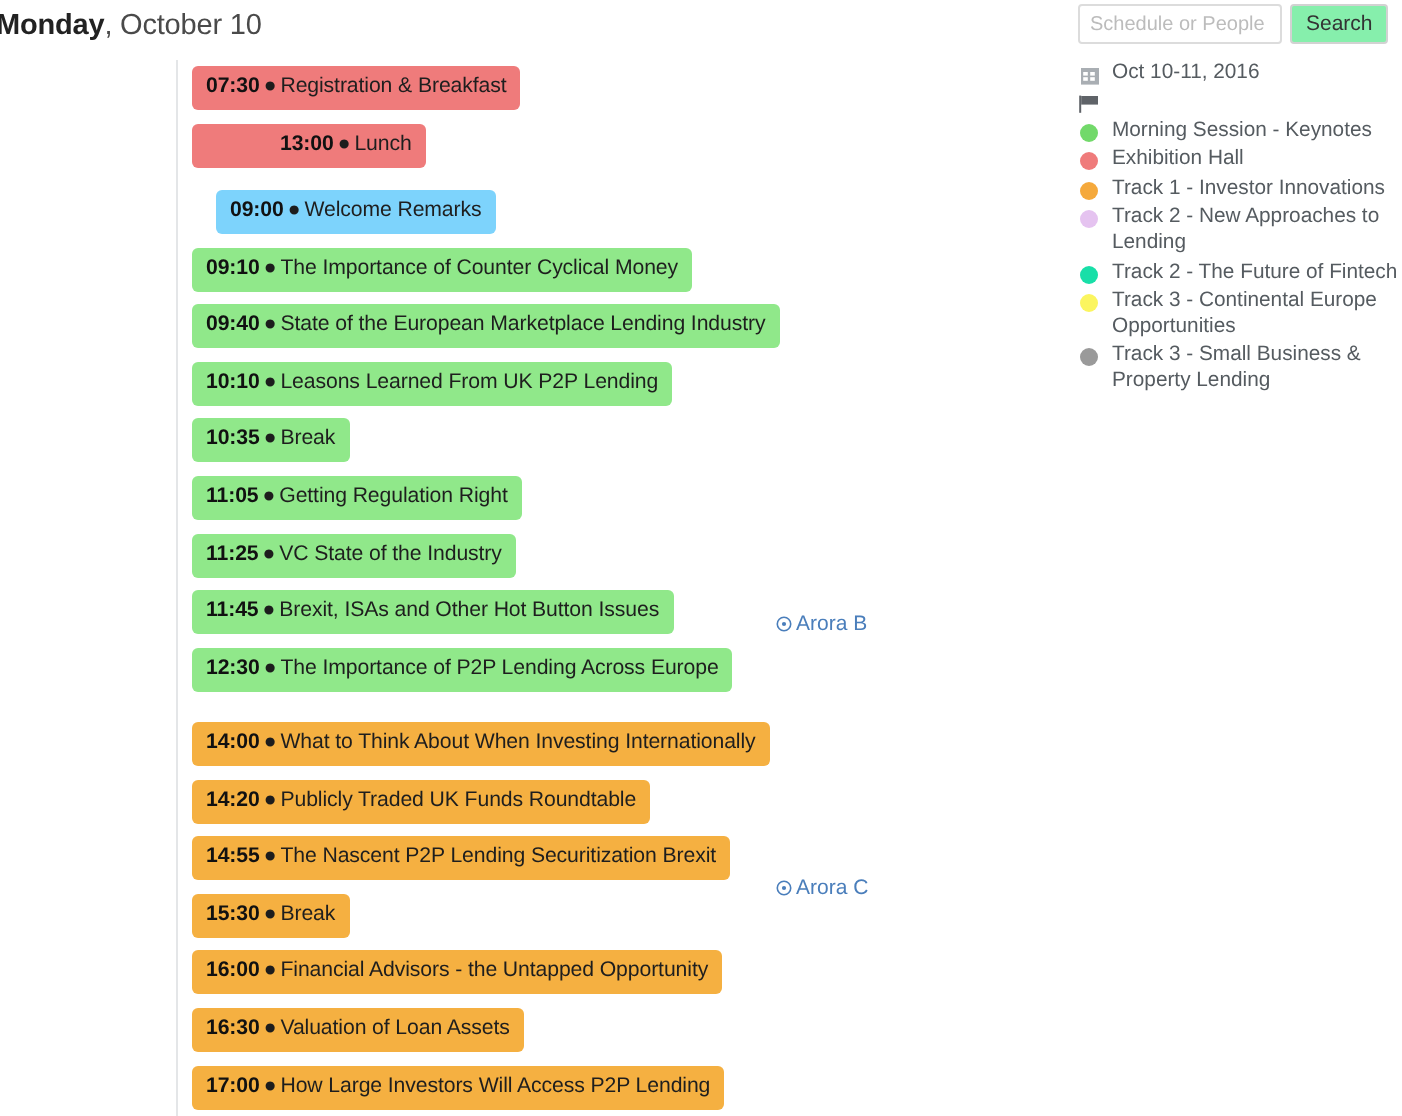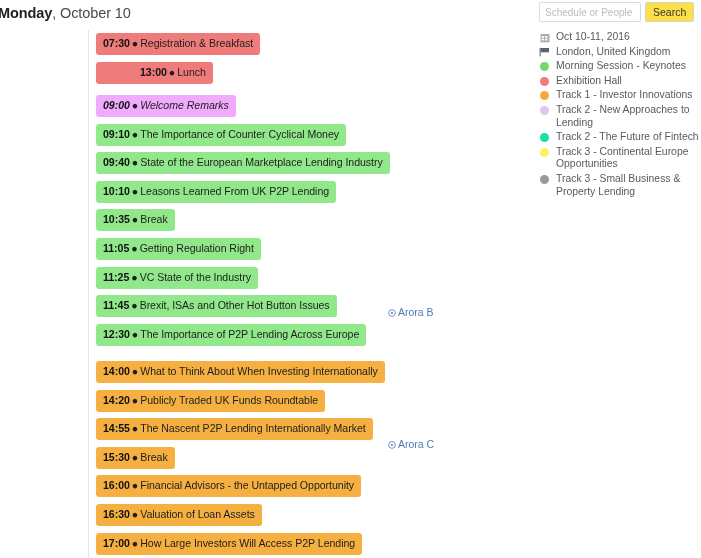--- a/index.html
+++ b/index.html
@@ -132,21 +132,21 @@
     box-sizing: border-box;
     outline: none;
   }
   .search-input::placeholder { color: #bcbcbc; }
   .search-btn {
     margin-left: 4px;
     height: 20px;
     padding: 0 7px;
     border: 1px solid #d2d2d2;
     border-radius: 2px;
-    background: #fde047;
+    background: #86efac;
     font-family: "Liberation Sans", sans-serif;
     font-size: 10.5px;
     color: #333;
     cursor: pointer;
     white-space: nowrap;
   }
 
   .legend {
     margin-top: 9px;
   }
@@ -188,34 +188,34 @@
   </div>
 
   <div class="sched-col col-left">
     <div class="rail rail-left"></div>
     <div id="left-groups">
         <div class="group" style="top: 33px;">
           <div class="pill" style="background: rgb(239, 123, 123); left: 96px; top: 0px;"><span class="t">07:30</span><span class="sep">●</span><span class="n">Registration &amp; Breakfast</span></div>
           <div class="pill" style="background: rgb(239, 123, 123); left: 96px; top: 29px; padding-left: 44px;"><span class="t">13:00</span><span class="sep">●</span><span class="n">Lunch</span></div>
         </div>
         <div class="group" style="top: 95px;">
-          <div class="pill" style="background: #f0abfc; left: 96px; top: 0px; font-style: italic;"><span class="t">09:00</span><span class="sep">●</span><span class="n">Welcome Remarks</span></div>
+          <div class="pill" style="background: #7dd3fc; left: 108px; top: 0px;"><span class="t">09:00</span><span class="sep">●</span><span class="n">Welcome Remarks</span></div>
           <div class="pill" style="background: rgb(144, 232, 138); left: 96px; top: 29px;"><span class="t">09:10</span><span class="sep">●</span><span class="n">The Importance of Counter Cyclical Money</span></div>
           <div class="pill" style="background: rgb(144, 232, 138); left: 96px; top: 57px;"><span class="t">09:40</span><span class="sep">●</span><span class="n">State of the European Marketplace Lending Industry</span></div>
           <div class="pill" style="background: rgb(144, 232, 138); left: 96px; top: 86px;"><span class="t">10:10</span><span class="sep">●</span><span class="n">Leasons Learned From UK P2P Lending</span></div>
           <div class="pill" style="background: rgb(144, 232, 138); left: 96px; top: 114px;"><span class="t">10:35</span><span class="sep">●</span><span class="n">Break</span></div>
           <div class="pill" style="background: rgb(144, 232, 138); left: 96px; top: 143px;"><span class="t">11:05</span><span class="sep">●</span><span class="n">Getting Regulation Right</span></div>
           <div class="pill" style="background: rgb(144, 232, 138); left: 96px; top: 172px; text-align: center;"><span class="t">11:25</span><span class="sep">●</span><span class="n">VC State of the Industry</span></div>
           <div class="pill" style="background: rgb(144, 232, 138); left: 96px; top: 200px;"><span class="t">11:45</span><span class="sep">●</span><span class="n">Brexit, ISAs and Other Hot Button Issues</span></div>
           <div class="pill" style="background: rgb(144, 232, 138); left: 96px; top: 229px;"><span class="t">12:30</span><span class="sep">●</span><span class="n">The Importance of P2P Lending Across Europe</span></div>
         </div>
         <div class="group" style="top: 361px;">
           <div class="pill" style="background: rgb(245, 176, 65); left: 96px; top: 0px;"><span class="t">14:00</span><span class="sep">●</span><span class="n">What to Think About When Investing Internationally</span></div>
           <div class="pill" style="background: rgb(245, 176, 65); left: 96px; top: 29px;"><span class="t">14:20</span><span class="sep">●</span><span class="n">Publicly Traded UK Funds Roundtable</span></div>
-          <div class="pill" style="background: rgb(245, 176, 65); left: 96px; top: 57px;"><span class="t">14:55</span><span class="sep">●</span><span class="n">The Nascent P2P Lending Internationally Market</span></div>
+          <div class="pill" style="background: rgb(245, 176, 65); left: 96px; top: 57px;"><span class="t">14:55</span><span class="sep">●</span><span class="n">The Nascent P2P Lending Securitization Brexit</span></div>
           <div class="pill" style="background: rgb(245, 176, 65); left: 96px; top: 86px;"><span class="t">15:30</span><span class="sep">●</span><span class="n">Break</span></div>
           <div class="pill" style="background: rgb(245, 176, 65); left: 96px; top: 114px;"><span class="t">16:00</span><span class="sep">●</span><span class="n">Financial Advisors - the Untapped Opportunity</span></div>
           <div class="pill" style="background: rgb(245, 176, 65); left: 96px; top: 143px;"><span class="t">16:30</span><span class="sep">●</span><span class="n">Valuation of Loan Assets</span></div>
           <div class="pill" style="background: rgb(245, 176, 65); left: 96px; top: 172px;"><span class="t">17:00</span><span class="sep">●</span><span class="n">How Large Investors Will Access P2P Lending</span></div>
         </div>
       </div>
   </div>
 
   <div class="sched-col col-right">
 
@@ -253,21 +253,20 @@
           </span>
           <span class="legend-text">Oct 10-11, 2016</span>
         </div>
         <div class="legend-item">
           <span class="legend-mark">
             <svg width="11" height="10" viewBox="0 0 11 10">
               <rect x="0.6" y="0.8" width="1" height="8.6" fill="#5f6368"></rect>
               <path d="M1.6 1 L10 1 L10 5.3 L1.6 5.3 Z" fill="#5f6368"></path>
             </svg>
           </span>
-          <span class="legend-text">London, United Kingdom</span>
         </div>
         <div class="legend-item">
           <span class="legend-mark">
             <span class="legend-dot" style="background: rgb(114, 217, 106);"></span>
           </span>
           <span class="legend-text">Morning Session - Keynotes</span>
         </div>
         <div class="legend-item">
           <span class="legend-mark">
             <span class="legend-dot" style="background: rgb(239, 123, 123);"></span>

